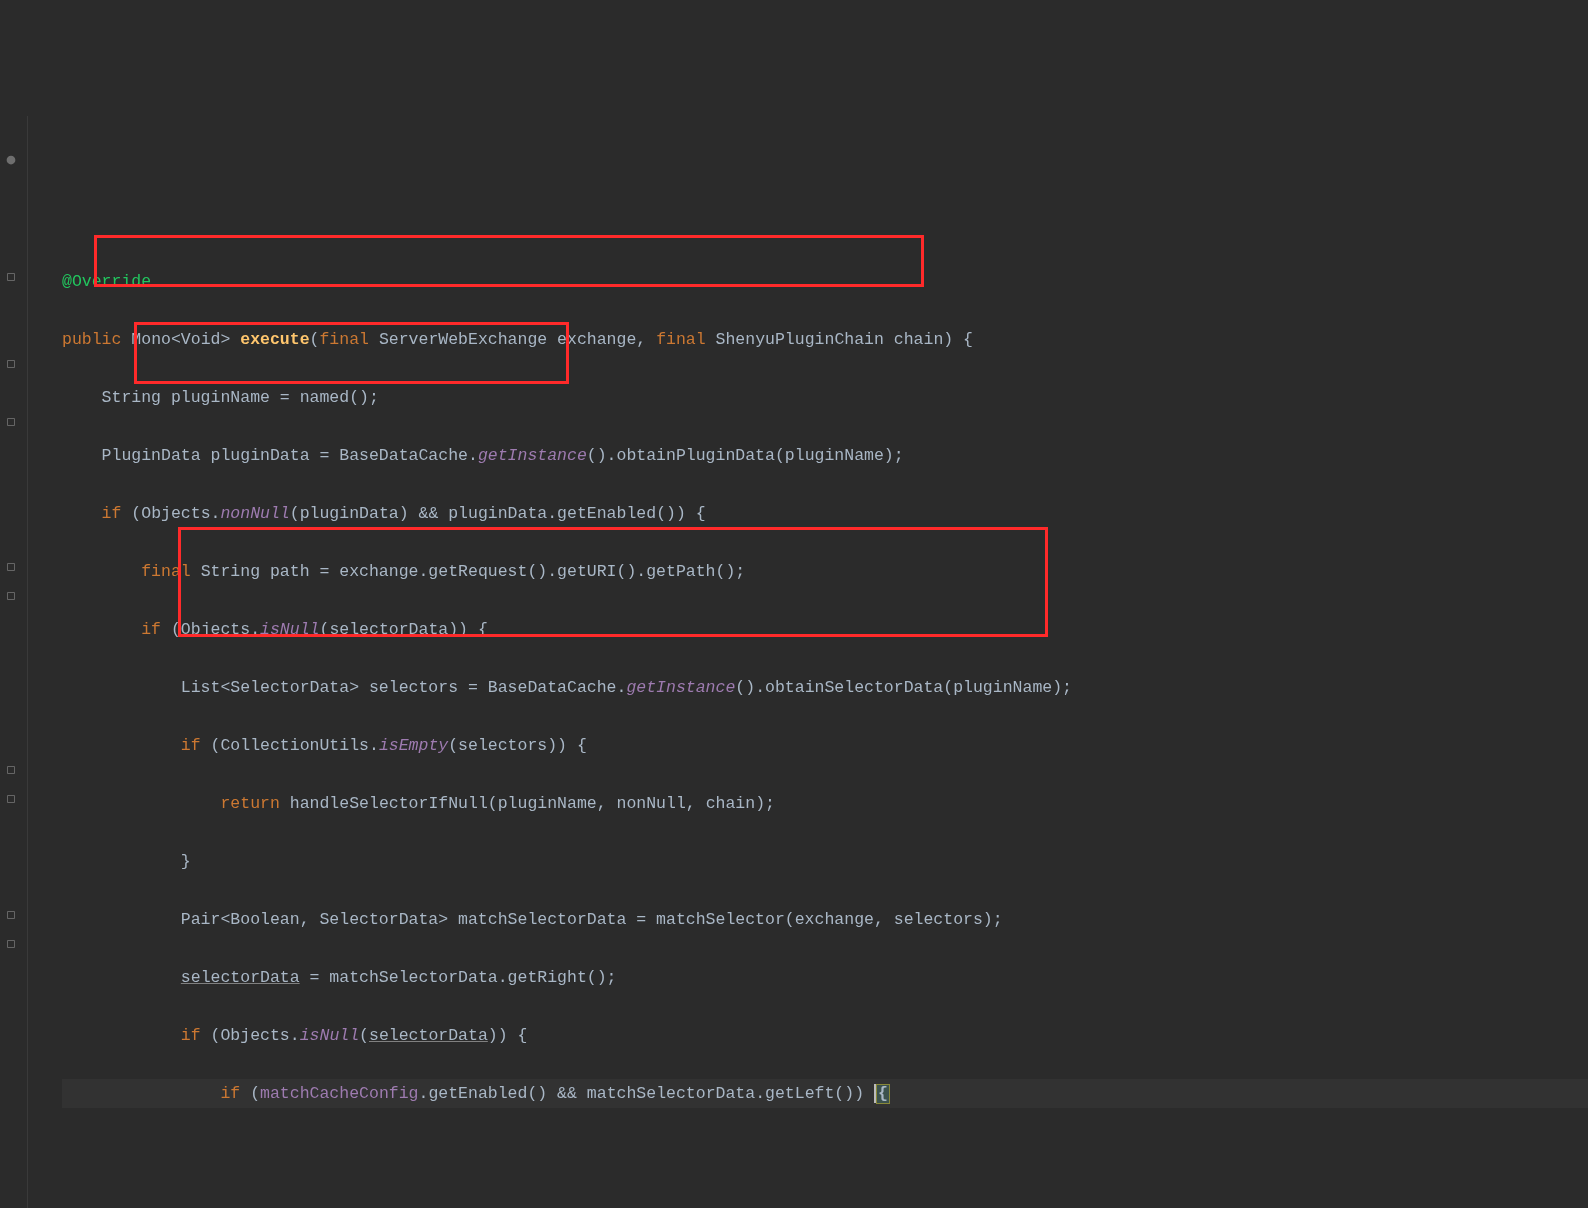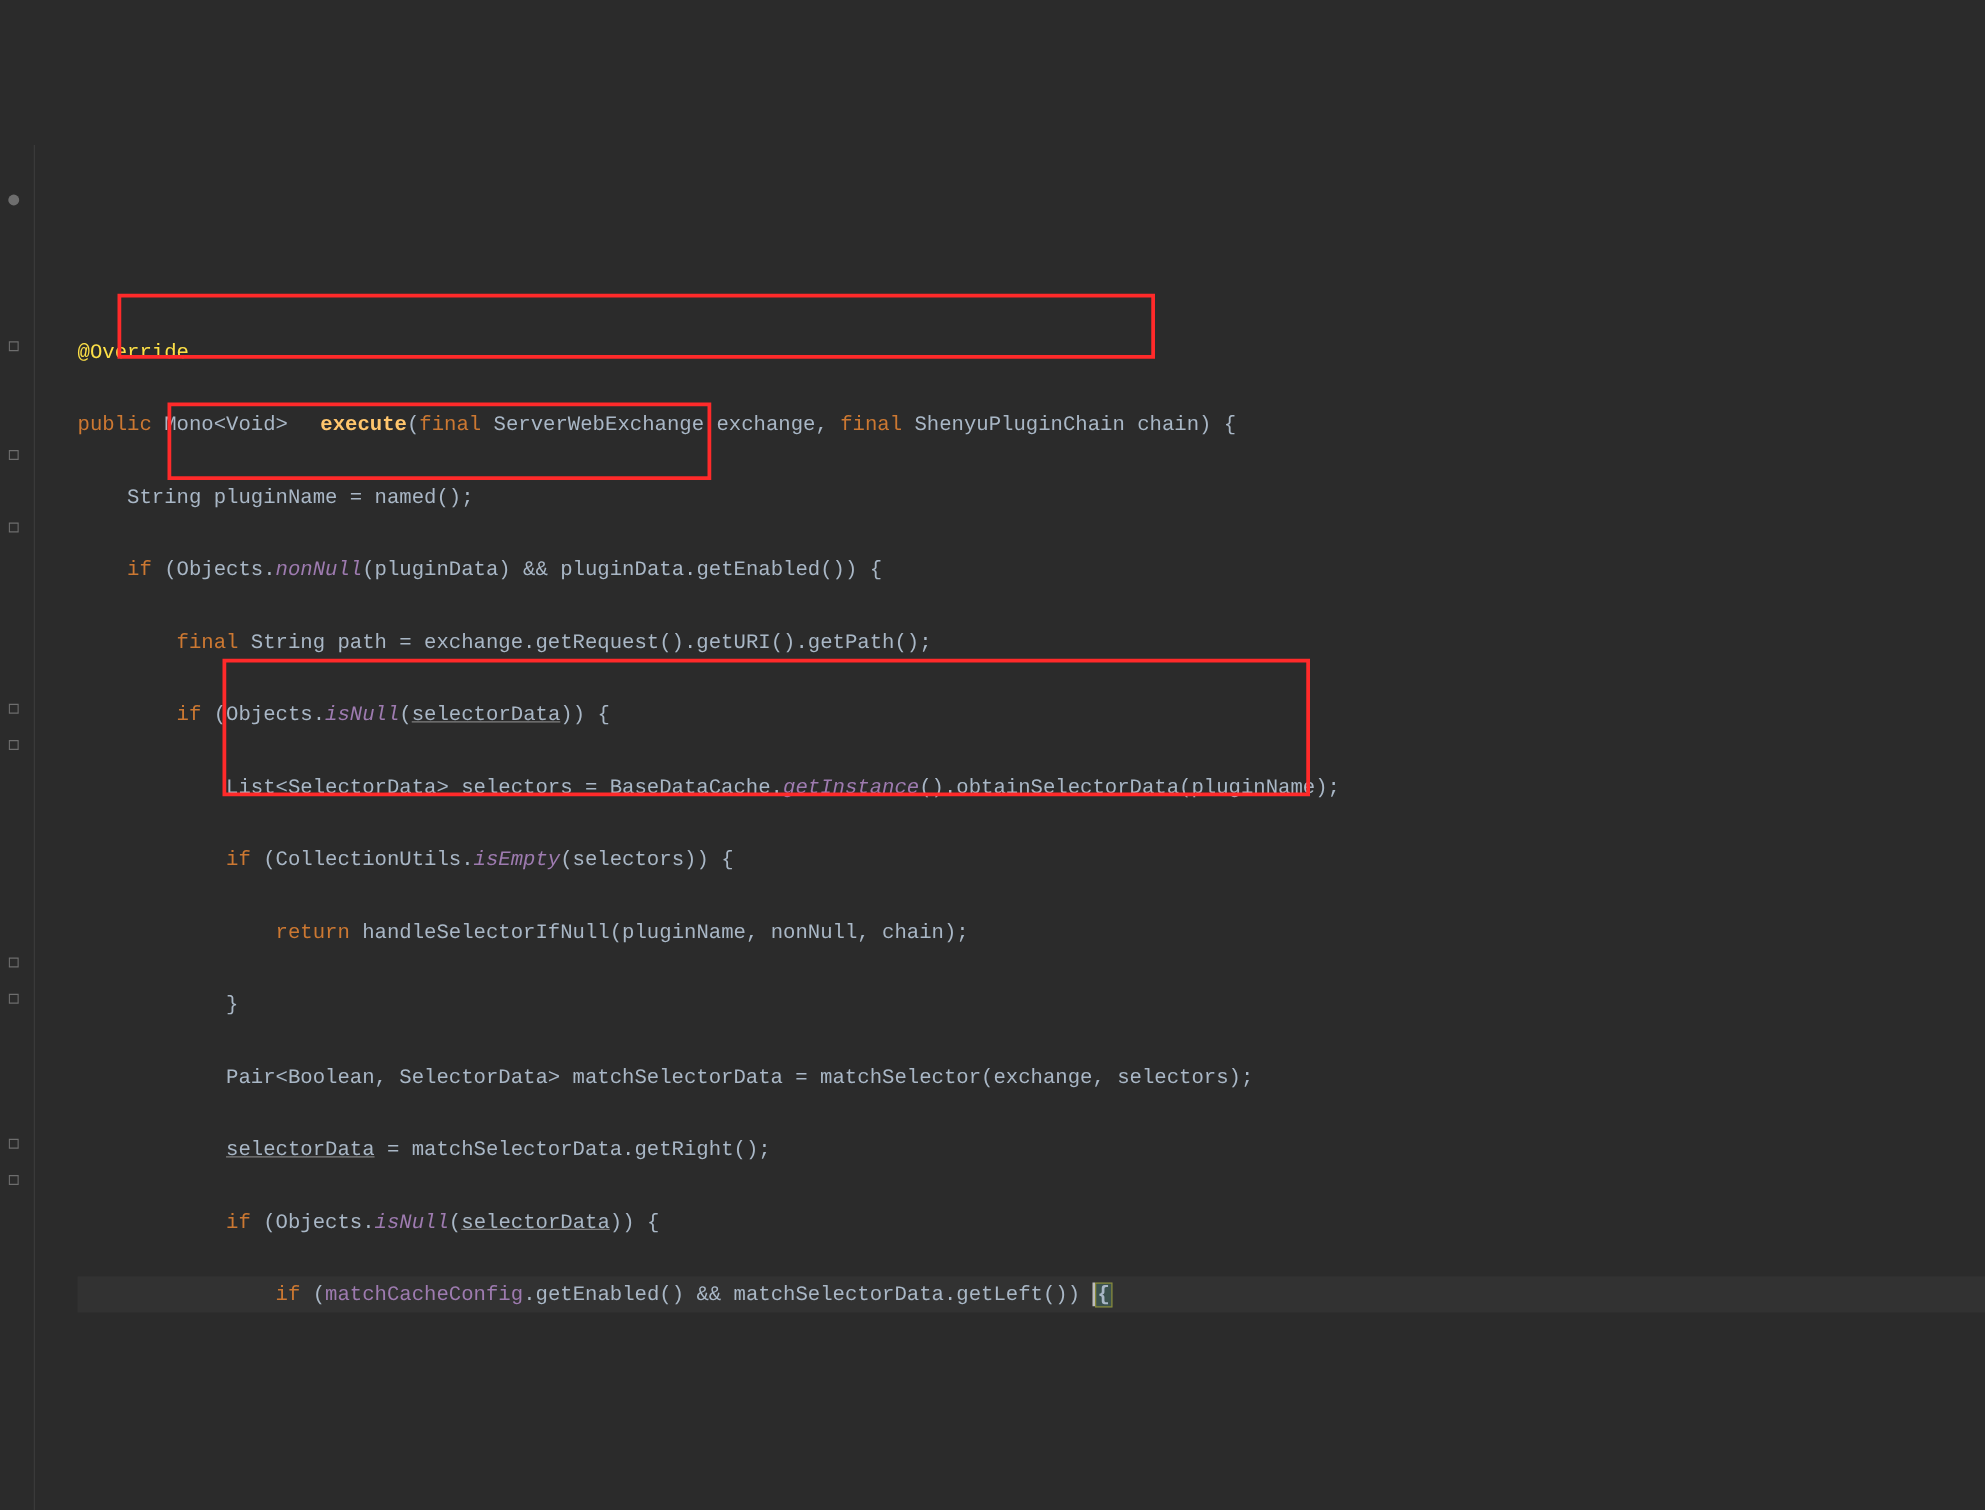--- a/index.html
+++ b/index.html
@@ -33,23 +33,23 @@
     height: 14px;
     fill: #6e6e6e;
   }
   .code {
     position: relative;
     padding-left: 34px;
   }
   .line { position: relative; height: 29px; }
   .current-line { background: #323232; }
   
-  .c-anno  { color: #fde047; }            
+  .c-anno  { color: #22c55e; }            
   .c-kw    { color: #cc7832; font-family: Liberation Mono, monospace; }            
-  .c-methdecl{ color: #ffc66d; font-weight: bold; margin-left: 16px; } 
+  .c-methdecl{ color: #ffc66d; font-weight: bold; } 
   .c-static{ color: #9e7bb0; font-style: italic; } 
   .c-field { color: #9e7bb0; }
   .c-under { text-decoration: underline; text-decoration-color: #808080; }
   .c-cursor { border-left: 2px solid #bbbbbb; }
   .hl-brace {
     display: inline-block;
     background: #3b514d;
     border: 1px solid #888838;
     padding: 0 1px;
     line-height: 1.1;
@@ -99,20 +99,21 @@
       </svg>
     <svg class="gutter-icon" style="top:821px" viewBox="0 0 16 16">
         <path d="M4 4h8v8H4z" fill="none" stroke="#6e6e6e"></path>
       </svg>
   </div>
 
   <div class="code">
 <div class="line"><span class="c-anno">@Override</span></div>
 <div class="line"><span class="c-kw">public</span><span> Mono&lt;Void&gt; </span><span class="c-methdecl">execute</span><span>(</span><span class="c-kw">final</span><span> ServerWebExchange exchange, </span><span class="c-kw">final</span><span> ShenyuPluginChain chain) {</span></div>
 <div class="line"><span>    String pluginName = named();</span></div>
+<div class="line"><span>    PluginData pluginData = BaseDataCache.</span><span class="c-static">getInstance</span><span>().obtainPluginData(pluginName);</span></div>
 <div class="line"><span>    </span><span class="c-kw">if</span><span> (Objects.</span><span class="c-static">nonNull</span><span>(pluginData) &amp;&amp; pluginData.getEnabled()) {</span></div>
 <div class="line"><span>        </span><span class="c-kw">final</span><span> String path = exchange.getRequest().getURI().getPath();</span></div>
 <div class="line"><span>        </span><span class="c-kw">if</span><span> (Objects.</span><span class="c-static">isNull</span><span>(</span><span class="c-under">selectorData</span><span>)) {</span></div>
 <div class="line"><span>            List&lt;SelectorData&gt; selectors = BaseDataCache.</span><span class="c-static">getInstance</span><span>().obtainSelectorData(pluginName);</span></div>
 <div class="line"><span>            </span><span class="c-kw">if</span><span> (CollectionUtils.</span><span class="c-static">isEmpty</span><span>(selectors)) {</span></div>
 <div class="line"><span>                </span><span class="c-kw">return</span><span> handleSelectorIfNull(pluginName, nonNull, chain);</span></div>
 <div class="line"><span>            }</span></div>
 <div class="line"><span>            Pair&lt;Boolean, SelectorData&gt; matchSelectorData = matchSelector(exchange, selectors);</span></div>
 <div class="line"><span>            </span><span class="c-under">selectorData</span><span> = matchSelectorData.getRight();</span></div>
 <div class="line"><span>            </span><span class="c-kw">if</span><span> (Objects.</span><span class="c-static">isNull</span><span>(</span><span class="c-under">selectorData</span><span>)) {</span></div>

